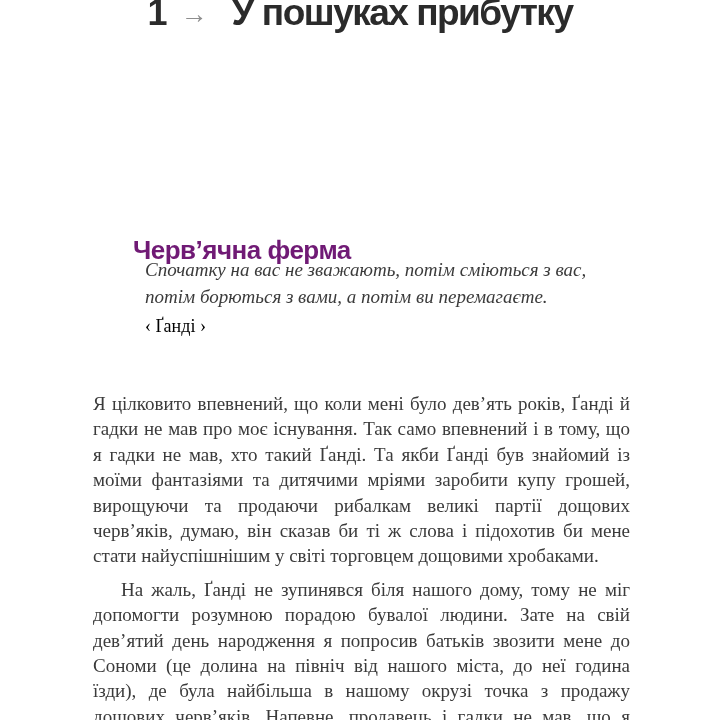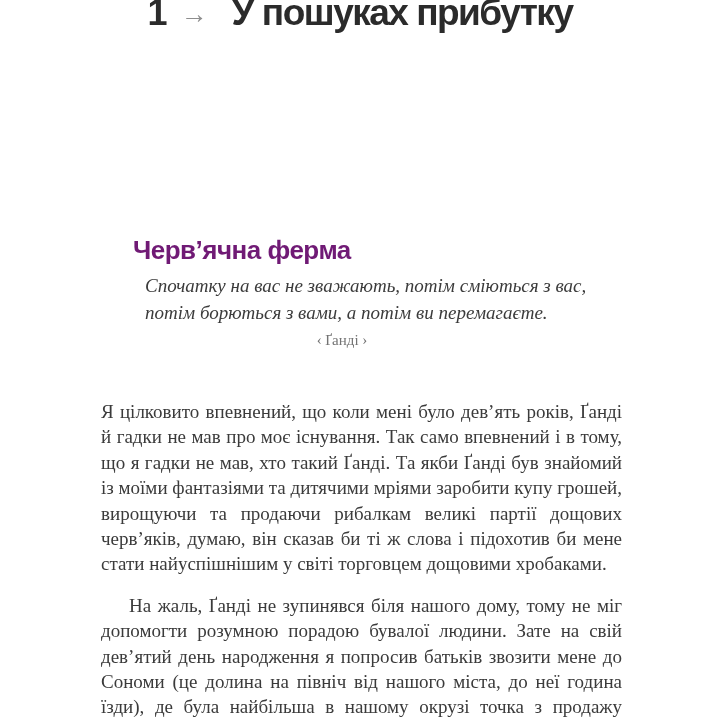--- a/index.html
+++ b/index.html
@@ -58,53 +58,53 @@
     font-weight: 700;
     font-size: 26px;
     letter-spacing: -0.5px;
     color: #701a75;
   }
 
   
   .epigraph {
     position: absolute;
     left: 145px;
-    top: 272px;
+    top: 256px;
     width: 452px;
   }
   .epigraph-text {
     font-style: italic;
     font-size: 19px;
     line-height: 27px;
     color: #3b3b3b;
     margin: 0;
   }
   .epigraph-attribution {
     margin: 6px 58px 0 0;
-    text-align: center;
-    font-size: 15px;
+    text-align: left;
+    font-size: 18px;
     font-style: normal;
-    color: #737373;
+    color: #000000;
   }
 
   
   .body-text {
     position: absolute;
     left: 85px;
     top: 383px;
     width: 553px;
     font-size: 19px;
     line-height: 25.4px;
     text-align: justify;
     color: #3b3b3b;
     hyphens: auto;
     -webkit-hyphens: auto;
   }
   .body-text p {
-    margin: 16px;
+    margin: 8px;
   }
   .body-text p + p {
     text-indent: 28px;
   }
 </style>
 </head>
 <body>
 
 <div class="page">
 

